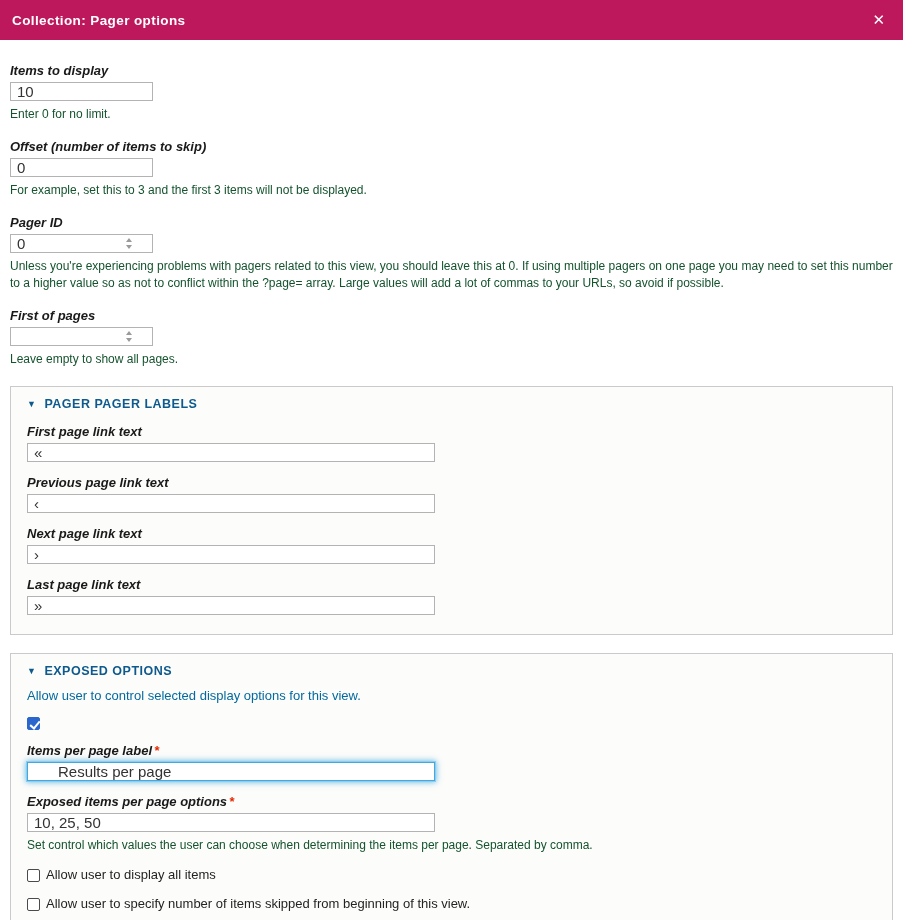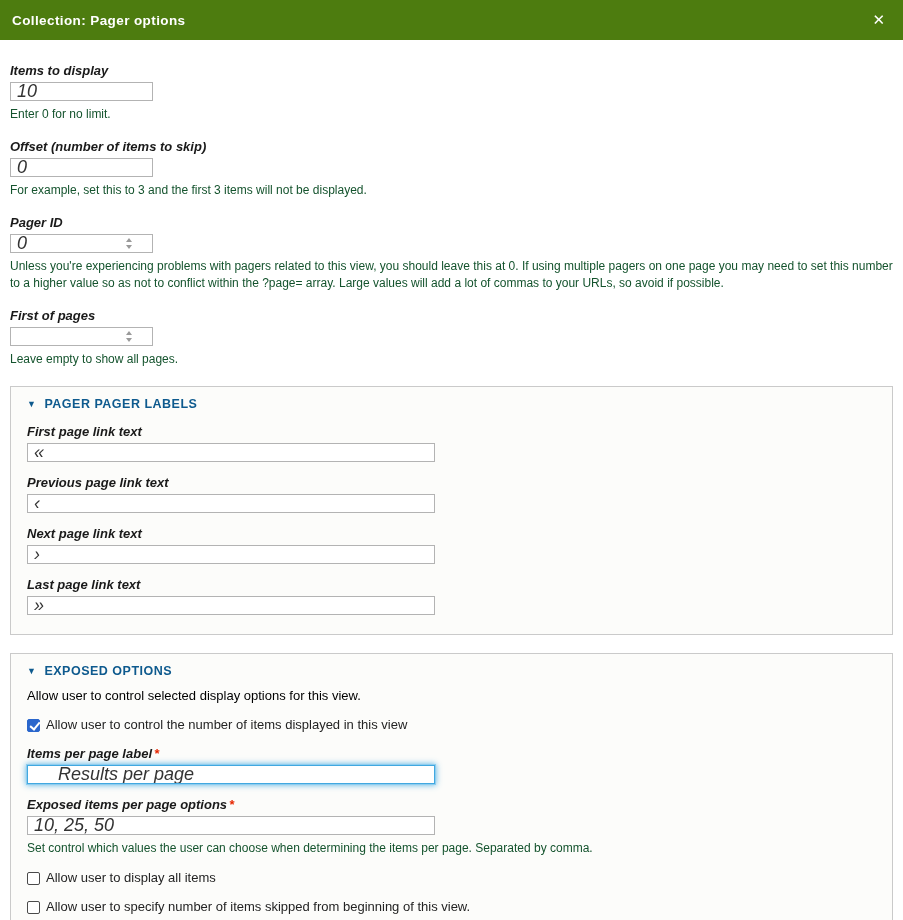--- a/index.html
+++ b/index.html
@@ -4,21 +4,21 @@
 <style>
   html,body{margin:0;padding:0;}
   body{
     width:903px;height:920px;overflow:hidden;background:#fff;
     font-family:"Liberation Sans","DejaVu Sans",sans-serif;
     display:flex;flex-direction:column;
     -webkit-font-smoothing:antialiased;
   }
   
   .dlg-header{
-    flex:0 0 40px;background:#4d7c0f;color:#fff;
+    flex:0 0 40px;background:#be185d;color:#fff;
     display:flex;align-items:center;justify-content:space-between;
     padding:0 14px 0 12px;box-sizing:border-box;
   }
   .dlg-title{font-size:13.5px;font-weight:bold;letter-spacing:.4px;}
   .dlg-close{
     color:#fff;font-size:15px;font-weight:bold;line-height:1;
     cursor:pointer;background:none;border:none;padding:2px 4px;
     font-family:"DejaVu Sans",sans-serif;
   }
   
@@ -26,22 +26,22 @@
   .form-item{margin-top:16px;}
   .form-item.first{margin-top:19px;}
   .field-label{
     display:block;font-size:13px;font-weight:bold;color:#1a1a1a;
     margin-bottom:4px;line-height:15px;font-style:italic;
   }
   .req{color:#e62600;font-weight:bold;margin-left:2px;}
   .input-wrap{position:relative;display:inline-block;}
   .text-input{
     box-sizing:border-box;height:19px;border:1px solid #b3b3b3;background:#fff;
-    font-family:"Liberation Sans","DejaVu Sans",sans-serif;font-size:18px;
-    color:#333;padding:1px 6px;display:block;font-style:italic;
+    font-family:"Liberation Sans","DejaVu Sans",sans-serif;font-size:15px;
+    color:#333;padding:1px 6px;display:block;
   }
   .text-input.small{width:143px;}
   .text-input.wide{width:408px;}
   .text-input.focused{
     border:1px solid #41a8e0;
     box-shadow:0 0 0 1px #8ecdef, 0 0 6px 1px rgba(64,167,224,.85);
     outline:none;
     padding-left:30px;
   }
   .description{
@@ -59,21 +59,21 @@
     margin-top:18px;border:1px solid #cacaca;background:#fcfcfa;
     padding:10px 16px 19px;box-sizing:border-box;
   }
   .panel-legend{
     display:flex;align-items:center;gap:8px;cursor:pointer;
     color:#0e5a8e;font-size:12.5px;font-weight:bold;letter-spacing:.5px;
     margin-bottom:6px;
   }
   .collapse-arrow{font-size:9px;line-height:1;}
   .panel .form-item{margin-top:13px;}
-  .panel-desc{font-size:13px;color:#000000;margin-top:10px;line-height:16px;}
+  .panel-desc{font-size:13px;color:#0369a1;margin-top:10px;line-height:16px;}
   
   .checkbox-row{display:flex;align-items:center;gap:6px;margin-top:13px;}
   .checkbox{
     position:relative;width:13px;height:13px;box-sizing:border-box;
     border:1px solid #4a4a4a;border-radius:2px;background:#fff;flex:0 0 13px;
     cursor:pointer;
   }
   .checkbox.checked{background:#2a66cc;border-color:#2a66cc;}
   .checkbox.checked::after{
     content:"";position:absolute;left:3.5px;top:0.5px;width:4px;height:8px;
@@ -154,21 +154,20 @@
   <div class="panel">
     <div class="panel-legend">
       <span class="collapse-arrow">▼</span>
       <span>EXPOSED OPTIONS</span>
     </div>
 
     <div class="panel-desc">Allow user to control selected display options for this view.</div>
 
     <div class="checkbox-row">
       <span class="checkbox checked"></span>
-      <span class="checkbox-label">Allow user to control the number of items displayed in this view</span>
     </div>
 
     <div class="form-item">
       <label class="field-label"><span>Items per page label</span><span class="req">*</span></label>
       <input class="text-input wide focused" type="text" autofocus="" value="Results per page" style="">
     </div>
 
     <div class="form-item">
       <label class="field-label"><span>Exposed items per page options</span><span class="req">*</span></label>
       <input class="text-input wide" type="text" value="10, 25, 50" style="">

